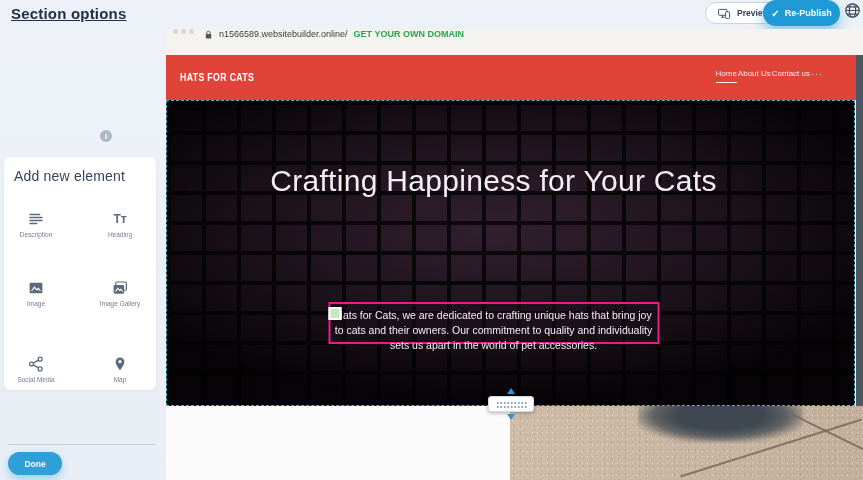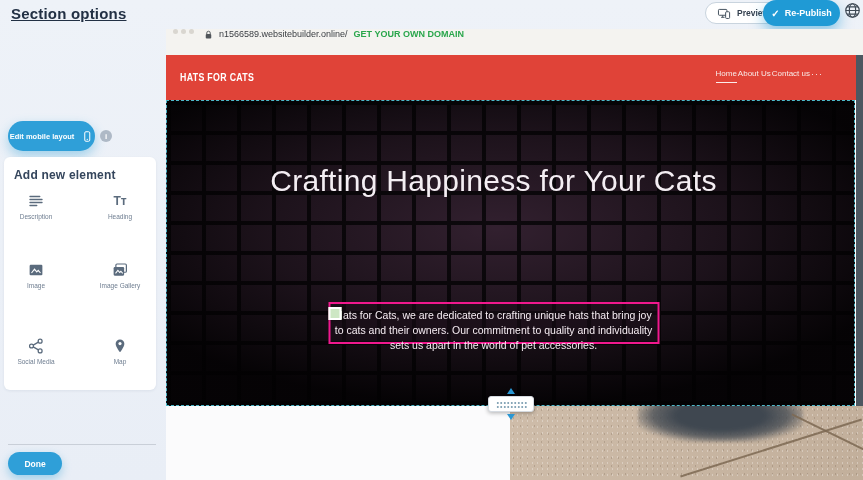--- a/index.html
+++ b/index.html
@@ -24,21 +24,21 @@
   .tabs { position:absolute; left:4px; top:31px; width:152px; height:18px; background:#e2e8ef; border-radius:9px; display:flex; align-items:center; padding:1px; }
   .tab { flex:1; height:16px; display:flex; align-items:center; justify-content:center; font-size:7.5px; font-weight:bold; color:#33404f; border-radius:8px; cursor:pointer; }
   .tab.active { background:#fff; box-shadow:0 1px 2px rgba(30,50,80,.15); }
   .tip-card { position:absolute; left:4px; top:57px; width:152px; height:61px; background:#fff; border-radius:6px; padding:10px 11px; box-shadow:0 1px 3px rgba(40,60,90,.08); }
   .tip-title { font-size:10.5px; font-weight:bold; color:#ef9930; }
   .tip-body { margin-top:5px; font-size:7.8px; line-height:9.5px; color:#8694a9; }
   .edit-mobile { position:absolute; left:8px; top:121px; width:87px; height:30px; background:#2f9fd8; border:none; border-radius:15px; display:flex; align-items:center; justify-content:center; gap:7px; color:#fff; font-size:7.5px; font-weight:bold; cursor:pointer; box-shadow:0 5px 12px rgba(46,159,216,.4); font-family:inherit; }
   .edit-mobile svg { width:12px; height:15px; }
   .info-dot { position:absolute; left:100px; top:130px; width:12px; height:12px; border-radius:50%; background:#aeb9c6; color:#fff; font-size:8px; font-weight:bold; display:flex; align-items:center; justify-content:center; cursor:pointer; }
   .elements-card { position:absolute; left:4px; top:157px; width:152px; height:233px; background:#fff; border-radius:6px; padding:11px 4px 6px 10px; box-shadow:0 1px 3px rgba(40,60,90,.08); overflow:hidden; }
-  .elements-title { font-size:12px; font-weight:bold; color:#34455c; margin-bottom:10px; letter-spacing:.2px; }
+  .elements-title { font-size:14px; font-weight:normal; color:#34455c; margin-bottom:26px; letter-spacing:.2px; }
   .el-grid { display:grid; grid-template-columns:repeat(3,1fr); row-gap:9px; column-gap:2px;gap:40px; }
   .el-item { display:flex; flex-direction:column; align-items:center; gap:3px; cursor:pointer; }
   .el-icon { height:18px; display:flex; align-items:center; justify-content:center; }
   .el-icon svg { width:18px; height:18px; }
   .el-glyph { font-size:12px; font-weight:bold; color:#5b6b7d; line-height:18px; }
   .el-label { font-size:6.5px; line-height:7.5px; color:#6e7d90; text-align:center; width:44px; }
   .pg-icon { position:relative; width:20px; height:18px; }
   .pg-box { position:absolute; left:1px; top:4px; width:13px; height:11px; background:#5b6b7d; border-radius:2px; transform:rotate(-12deg); }
   .pg-badge { position:absolute; right:2px; top:-3px; width:9px; height:9px; border-radius:50%; background:#f59427; color:#fff; font-size:6px; font-weight:bold; display:flex; align-items:center; justify-content:center; }
   .pg-shop { position:absolute; right:-3px; bottom:0px; background:#1c8fa6; color:#fff; font-size:4.5px; font-weight:bold; letter-spacing:.3px; padding:1px 3px; border-radius:4px; }
@@ -128,27 +128,20 @@
     <span>Re-Publish</span>
   </button>
   <button class="globe-btn">
     <svg viewBox="0 0 24 24">
         <circle cx="12" cy="12" r="8.5" fill="none" stroke="#3f4a55" stroke-width="1.5"></circle>
         <ellipse cx="12" cy="12" rx="4" ry="8.5" fill="none" stroke="#3f4a55" stroke-width="1.5"></ellipse>
         <path d="M3.5 12h17M5 7.5h14M5 16.5h14" stroke="#3f4a55" stroke-width="1.5" fill="none"></path>
       </svg>
   </button>
 
-  <button class="edit-mobile">
-    <span>Edit mobile layout</span>
-    <svg viewBox="0 0 24 24">
-        <rect x="7.5" y="2.5" width="10" height="19" rx="2.4" fill="none" stroke="#fff" stroke-width="2"></rect>
-        <circle cx="12.5" cy="17.8" r="1.1" fill="#fff"></circle>
-      </svg>
-  </button>
   <span class="info-dot">i</span>
   <section class="elements-card">
     <h2 class="elements-title">Add new element</h2>
     <div class="el-grid">
         <div class="el-item">
           <div class="el-icon">
             <svg viewBox="0 0 24 24">
               <path d="M4 6h13M4 10h16M4 14h16M4 18h9" stroke="#5b6b7d" stroke-width="1.8" stroke-linecap="round" fill="none"></path>
             </svg>
           </div>

